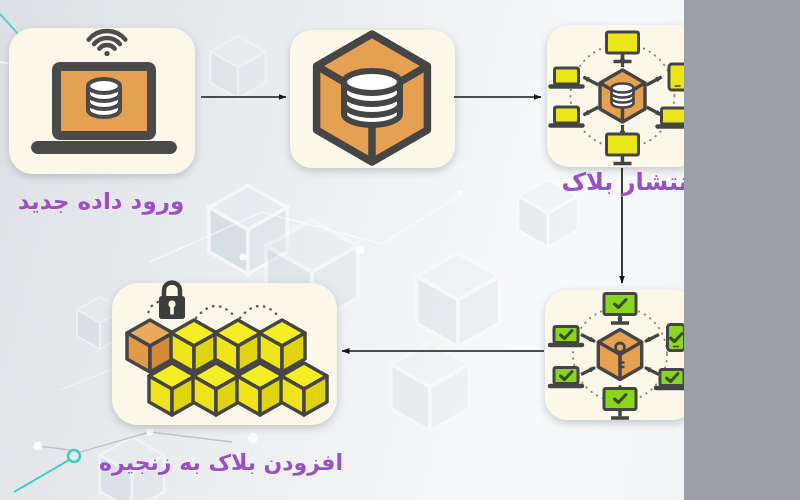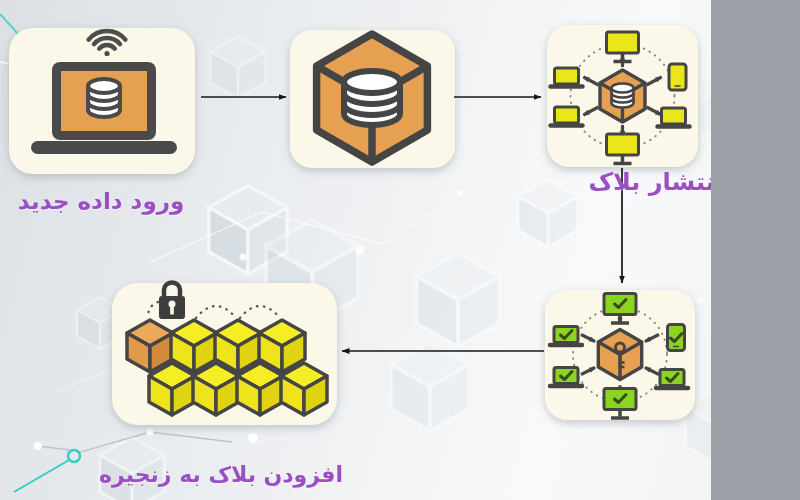--- a/index.html
+++ b/index.html
@@ -1,33 +1,32 @@
 <!DOCTYPE html>
 <html lang="fa"><head>
 <meta charset="utf-8">
 <style>
   html,body{margin:0;padding:0;background:#9aa0a6;}
   .stage{
     position:relative;width:684px;height:500px;overflow:hidden;
     background:linear-gradient(105deg,#dce0e4 0%,#e7eaed 28%,#f0f2f4 55%,#f8f9fa 78%,#f3f4f5 100%);
     font-family:"DejaVu Sans",sans-serif;
-    padding-left:27px;
   }
   .stage svg.layer{position:absolute;left:0;top:0;}
   .step-label{
     position:absolute;direction:rtl;color:#9b4fc4;font-weight:700;
     font-family:"DejaVu Sans",sans-serif;text-align:center;
     text-shadow:0 1px 0 rgba(255,255,255,.45);
     user-select:none;
   }
   .lbl-1{left:4px;top:188px;width:194px;font-size:23px;}
   .lbl-2{left:286px;top:189px;width:174px;font-size:23px;}
   .lbl-3{right:-12px;top:168px;font-size:24px;white-space:nowrap;text-align:left;}
   .lbl-4{left:480px;top:430px;width:318px;font-size:22px;}
-  .lbl-5{left:86px;top:450px;width:270px;font-size:22px;margin-top:12px;}
+  .lbl-5{left:86px;top:450px;width:270px;font-size:22px;}
   
   .cube-yellow{--ctop:#f5ee25;--cleft:#efe41b;--cright:#e0d412;}
   .cube-orange{--ctop:#eaa95b;--cleft:#e19a47;--cright:#d28c39;}
 </style>
 </head>
 <body>
 
 <div class="stage">
 
   <svg class="layer" width="800" height="500" viewBox="0 0 800 500" aria-hidden="true">

